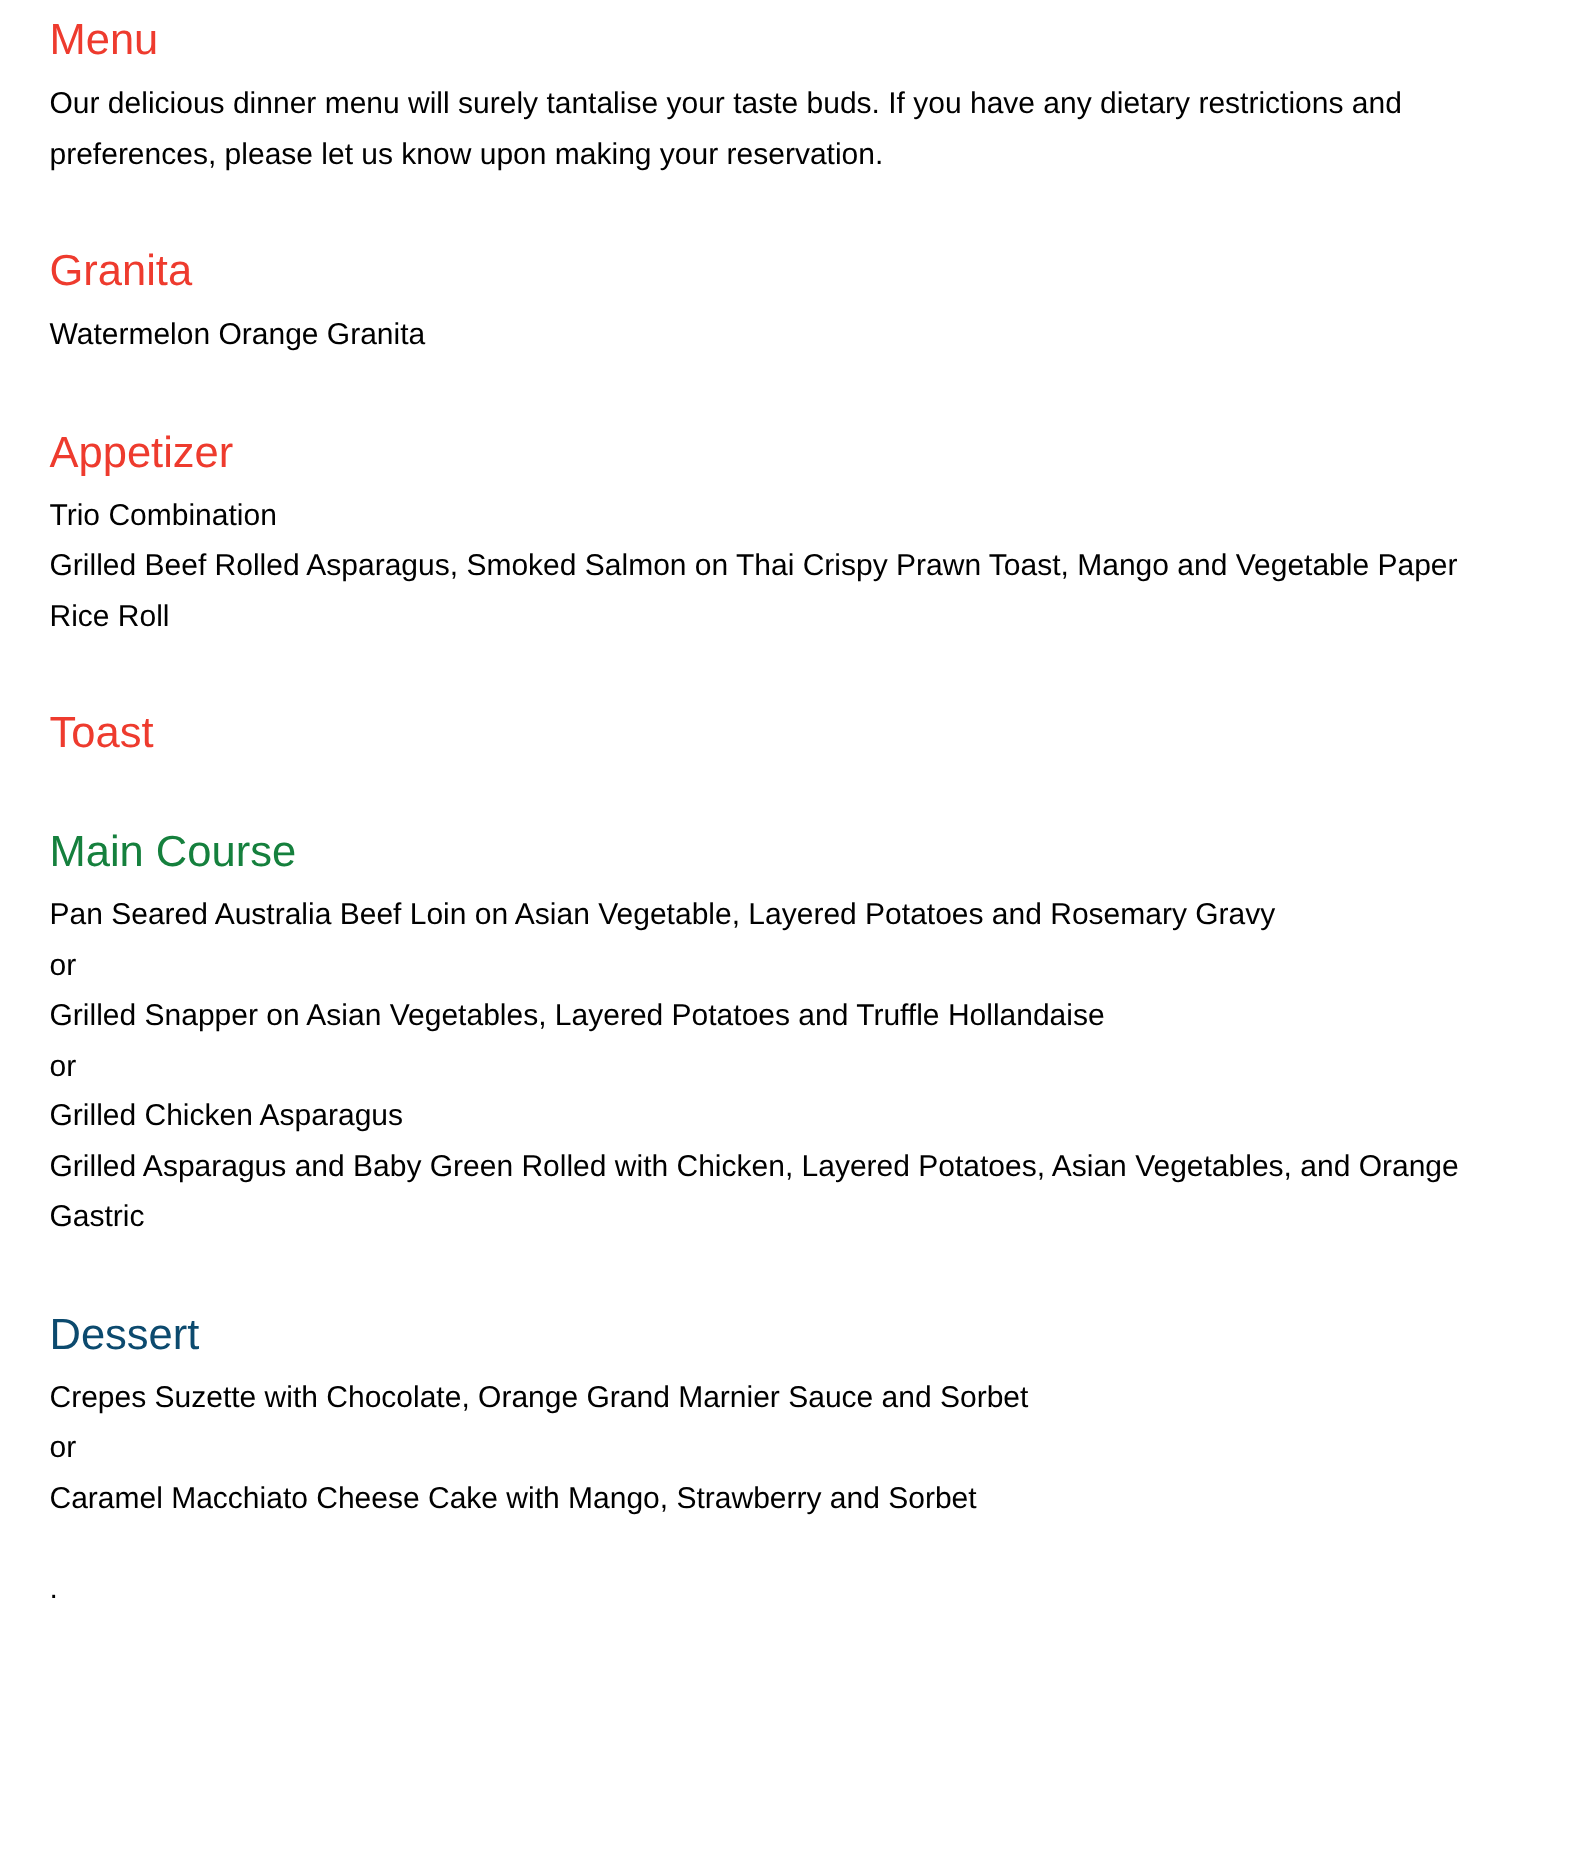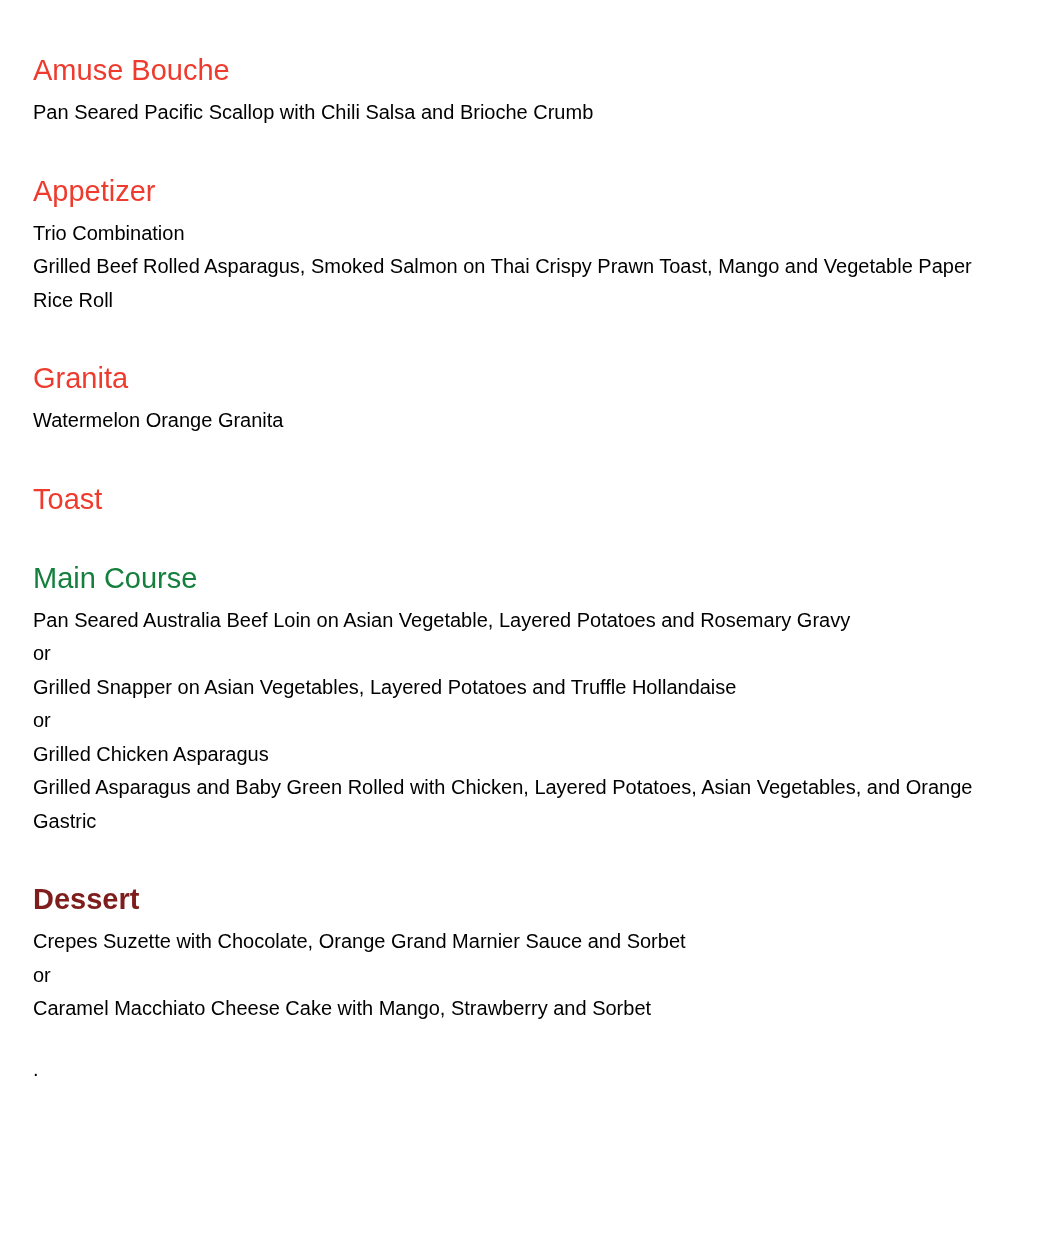--- a/index.html
+++ b/index.html
@@ -47,54 +47,52 @@
     font-size: 20px;
     line-height: 33.5px;
     margin: 27px 0 0 0;
   }
 </style>
 </head>
 <body style="color: rgb(0, 0, 0); background: rgb(255, 255, 255);">
 
 <div class="page">
 
+  <h1 class="menu-title" style="color: rgb(238, 59, 46);">Menu</h1>
+
+  <p class="intro">Our delicious dinner menu will surely tantalise your taste buds. If you have any dietary restrictions and preferences, please let us know upon making your reservation.</p>
 
 
   <section>
-    <h2 class="section-heading" style="color: rgb(238, 59, 46);">Amuse Bouche</h2>
-    <p class="section-body">Pan Seared Pacific Scallop with Chili Salsa and Brioche Crumb</p>
+    <h2 class="section-heading" style="color: rgb(238, 59, 46);">Granita</h2>
+    <p class="section-body">Watermelon Orange Granita</p>
   </section>
 
   <section>
     <h2 class="section-heading" style="color: rgb(238, 59, 46);">Appetizer</h2>
     <p class="section-body">Trio Combination
 Grilled Beef Rolled Asparagus, Smoked Salmon on Thai Crispy Prawn Toast, Mango and Vegetable Paper Rice Roll</p>
-  </section>
-
-  <section>
-    <h2 class="section-heading" style="color: rgb(238, 59, 46);">Granita</h2>
-    <p class="section-body">Watermelon Orange Granita</p>
   </section>
 
   <section>
     <h2 class="section-heading" style="color: rgb(238, 59, 46);">Toast</h2>
   </section>
 
   <section>
     <h2 class="section-heading" style="color: #15803d;">Main Course</h2>
     <p class="section-body">Pan Seared Australia Beef Loin on Asian Vegetable, Layered Potatoes and Rosemary Gravy
 or
 Grilled Snapper on Asian Vegetables, Layered Potatoes and Truffle Hollandaise
 or
 Grilled Chicken Asparagus
 Grilled Asparagus and Baby Green Rolled with Chicken, Layered Potatoes, Asian Vegetables, and Orange Gastric</p>
   </section>
 
   <section>
-    <h2 class="section-heading" style="color: #7f1d1d; font-weight: bold;">Dessert</h2>
+    <h2 class="section-heading" style="color: #0c4a6e;">Dessert</h2>
     <p class="section-body">Crepes Suzette with Chocolate, Orange Grand Marnier Sauce and Sorbet
 or
 Caramel Macchiato Cheese Cake with Mango, Strawberry and Sorbet</p>
   </section>
 
   <p class="trailing-dot">.</p>
 
 </div>
 
 </body></html>

